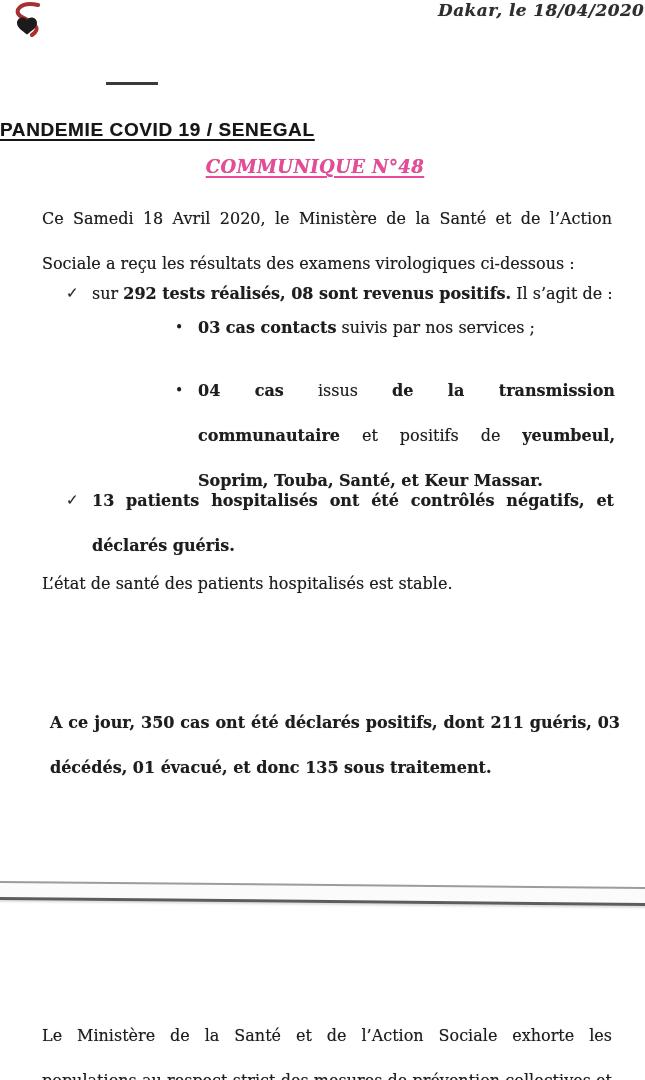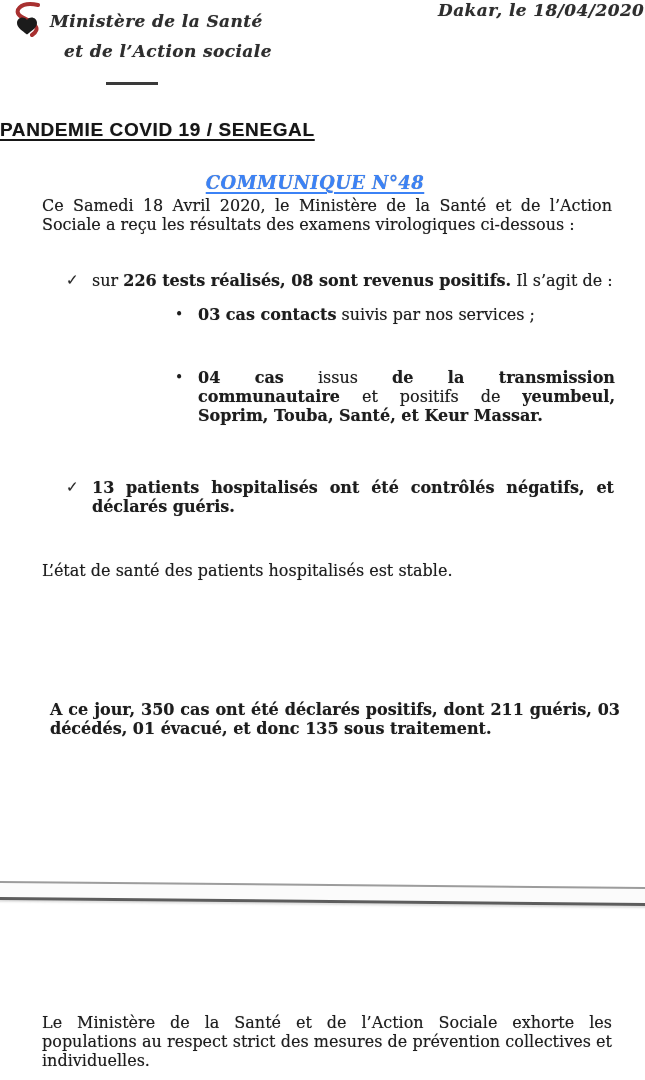--- a/index.html
+++ b/index.html
@@ -76,38 +76,38 @@
     font-size: 19px;
     letter-spacing: 0.6px;
     text-decoration: underline;
     text-decoration-thickness: 2px;
     text-underline-offset: 3px;
     color: #161616;
   }
   .doc-subtitle {
     position: absolute;
     left: 0;
-    top: 172px;
+    top: 156px;
     width: 630px;
     text-align: center;
     font-weight: bold;
     font-style: italic;
     font-size: 18px;
     letter-spacing: 0.4px;
     text-decoration: underline;
     text-decoration-thickness: 1.5px;
     text-underline-offset: 3px;
-    color: #3b82f6;
+    color: #ec4899;
   }
 
   
   .block {
     position: absolute;
     font-size: 16px;
-    line-height: 19px;
+    line-height: 45px;
     text-align: justify;
   }
   .para {
     left: 42px;
     width: 570px;
   }
   .bold { font-weight: bold; }
 
   .check-item {
     left: 66px;
@@ -156,35 +156,31 @@
 <body>
 
 <div class="page">
 
   <div class="logo-wrap">
     <svg width="38" height="48" viewBox="0 0 38 48">
       <path d="M30 3 C 12 -1, 4 10, 14 15 C 26 21, 34 26, 24 33" fill="none" stroke="#a83030" stroke-width="4" stroke-linecap="round"></path>
       <path d="M19 18 c -3 -4.5 -10 -2.5 -10 3 c 0 4.5 5.5 8 10 11.5 c 4.5 -3.5 10 -7 10 -11.5 c 0 -5.5 -7 -7.5 -10 -3 z" fill="#1b1b1b"></path>
     </svg>
   </div>
-  <div class="ministry-script soft">
-    <span class="l1">Ministère de la Santé</span>
-    <span class="l2">et de l’Action sociale</span>
-  </div>
   <div class="header-dash"></div>
   <div class="dateline soft">Dakar, le 18/04/2020</div>
 
   <div class="doc-title soft">PANDEMIE COVID 19 / SENEGAL</div>
   <div class="doc-subtitle soft">COMMUNIQUE N°48</div>
 
   <div class="block para soft" style="top:196px;">Ce Samedi 18 Avril 2020, le Ministère de la Santé et de l’Action Sociale a reçu les résultats des examens virologiques ci-dessous :</div>
 
   <div class="block check-item soft" style="top:271px;">
     <span class="marker">✓</span>
-    <span class="txt"><span>sur </span><span class="bold">226 tests réalisés, 08 sont revenus positifs.</span><span> Il s’agit de :</span></span>
+    <span class="txt"><span>sur </span><span class="bold">292 tests réalisés, 08 sont revenus positifs.</span><span> Il s’agit de :</span></span>
   </div>
 
   <div class="block bullet-item soft" style="top:305px;">
     <span class="marker">•</span>
     <span class="txt"><span class="bold">03 cas contacts</span><span> suivis par nos services ;</span></span>
   </div>
 
   <div class="block bullet-item soft" style="top:368px;">
     <span class="marker">•</span>
     <span class="txt"><span class="bold">04 cas</span><span> issus </span><span class="bold">de la transmission communautaire</span><span> et positifs de </span><span class="bold">yeumbeul, Soprim, Touba, Santé, et Keur Massar.</span></span>

